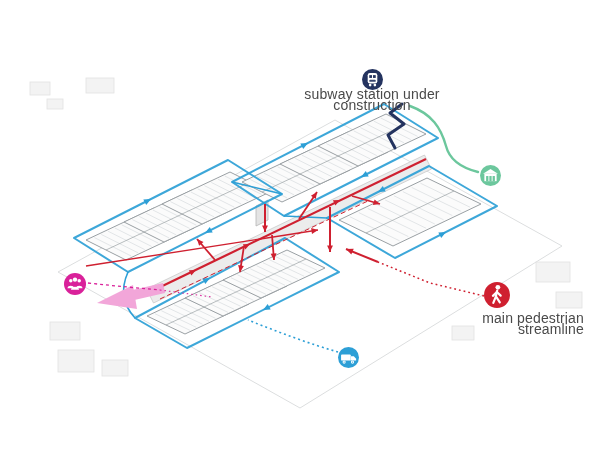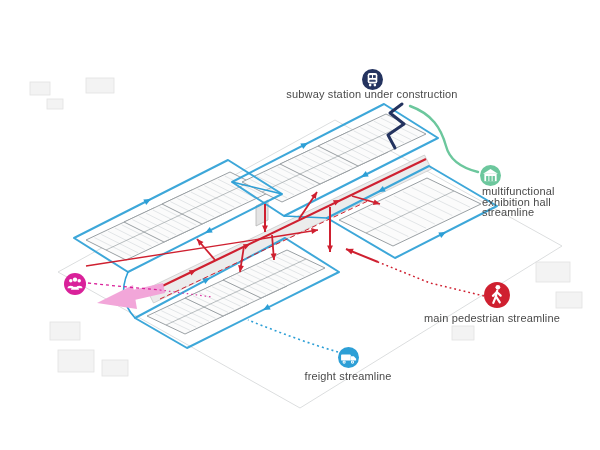--- a/index.html
+++ b/index.html
@@ -2,21 +2,21 @@
 <html><head>
 <meta charset="utf-8">
 <style>
   html,body{margin:0;padding:0;background:#ffffff;}
   .stage{position:relative;width:600px;height:450px;background:#ffffff;overflow:hidden;
          font-family:"Liberation Sans",sans-serif;}
   .stage svg.plan{position:absolute;left:0;top:0;}
   .licon{position:absolute;border-radius:50%;display:flex;align-items:center;justify-content:center;
          box-sizing:border-box;}
   .licon svg{width:100%;height:100%;display:block;}
-  .lbl{position:absolute;font-size:11px;line-height:10.5px;color:#4a4a4a;letter-spacing:.15px;}
+  .lbl{position:absolute;font-size:14px;line-height:10.5px;color:#4a4a4a;letter-spacing:.15px;}
 </style>
 </head>
 <body>
 
 <div class="stage">
 
   <svg class="plan" id="site-svg" width="600" height="450" viewBox="0 0 600 450">
       <g>
         <polygon points="58,272 335,120 562,246 300,408" fill="none" stroke="#dcdedf" stroke-width="1"></polygon>
         <rect x="30" y="82" width="20" height="13" fill="#f3f3f3" stroke="#e1e1e1" stroke-width="0.8"></rect>
@@ -218,51 +218,45 @@
 
   <div class="licon" style="left: 480px; top: 165px; width: 21px; height: 21px; background-color: rgb(108, 199, 157); color: rgb(108, 199, 157);">
     <svg viewBox="0 0 24 24">
       <path d="M3.5,10 L12,4.5 L20.5,10 Z" fill="#ffffff"></path>
       <rect x="5" y="10" width="14" height="8.5" fill="#ffffff"></rect>
       <rect x="7" y="12.6" width="2.6" height="5.9" fill="currentColor"></rect>
       <rect x="10.7" y="12.6" width="2.6" height="5.9" fill="currentColor"></rect>
       <rect x="14.4" y="12.6" width="2.6" height="5.9" fill="currentColor"></rect>
     </svg>
   </div>
-  <div class="lbl" style="left:482px;top:186px">
-    <span style="display:block">multifunctional</span>
-    <span style="display:block">exhibition hall</span>
-    <span style="display:block">streamline</span>
-  </div>
 
   <div class="licon" style="left: 484px; top: 282px; width: 26px; height: 26px; background-color: rgb(207, 32, 48); color: rgb(207, 32, 48);">
     <svg viewBox="0 0 24 24">
       <circle cx="12.8" cy="4.9" r="2.2" fill="#ffffff"></circle>
       <g stroke="#ffffff" stroke-width="2" stroke-linecap="round" fill="none">
         <path d="M12.2,7.9 L11,13.2"></path>
         <path d="M11,13.2 L8.6,19.3"></path>
         <path d="M11,13.2 L14.6,18.8"></path>
         <path d="M11.9,9.3 L8.2,12.8"></path>
         <path d="M11.9,9.3 L15.4,12.6"></path>
       </g>
     </svg>
   </div>
-  <div class="lbl" style="left:424px;top:313px;width:160px;text-align:left">main pedestrian streamline</div>
+  <div class="lbl" style="left:424px;top:313px;width:160px;text-align:right">main pedestrian streamline</div>
 
   <div class="licon" style="left: 338px; top: 347px; width: 21px; height: 21px; background-color: rgb(45, 159, 214); color: rgb(45, 159, 214);">
     <svg viewBox="0 0 24 24">
       <rect x="3.5" y="8.5" width="11" height="7" rx="1" fill="#ffffff"></rect>
       <path d="M14.5,10.5 h3.6 l2.6,2.8 v2.2 h-6.2 z" fill="#ffffff"></path>
       <circle cx="7" cy="17.2" r="1.8" fill="#ffffff"></circle>
       <circle cx="16.6" cy="17.2" r="1.8" fill="#ffffff"></circle>
       <circle cx="7" cy="17.2" r="0.7" fill="currentColor"></circle>
       <circle cx="16.6" cy="17.2" r="0.7" fill="currentColor"></circle>
     </svg>
   </div>
-  <div class="lbl" style="left:278px;top:371px;width:140px;text-align:center">freight streamline</div>
 
   <div class="licon" style="left: 64px; top: 273px; width: 22px; height: 22px; background-color: rgb(217, 33, 154); color: rgb(217, 33, 154);">
     <svg viewBox="0 0 24 24">
       <circle cx="7.4" cy="8.4" r="1.9" fill="#ffffff"></circle>
       <circle cx="16.6" cy="8.4" r="1.9" fill="#ffffff"></circle>
       <circle cx="12" cy="7.2" r="2.4" fill="#ffffff"></circle>
       <path d="M3.8,16.6 c0,-3.6 7.2,-3.6 7.2,0 z" fill="#ffffff"></path>
       <path d="M13,16.6 c0,-3.6 7.2,-3.6 7.2,0 z" fill="#ffffff"></path>
       <path d="M7.6,18.2 c0,-4.4 8.8,-4.4 8.8,0 z" fill="#ffffff"></path>
     </svg>

